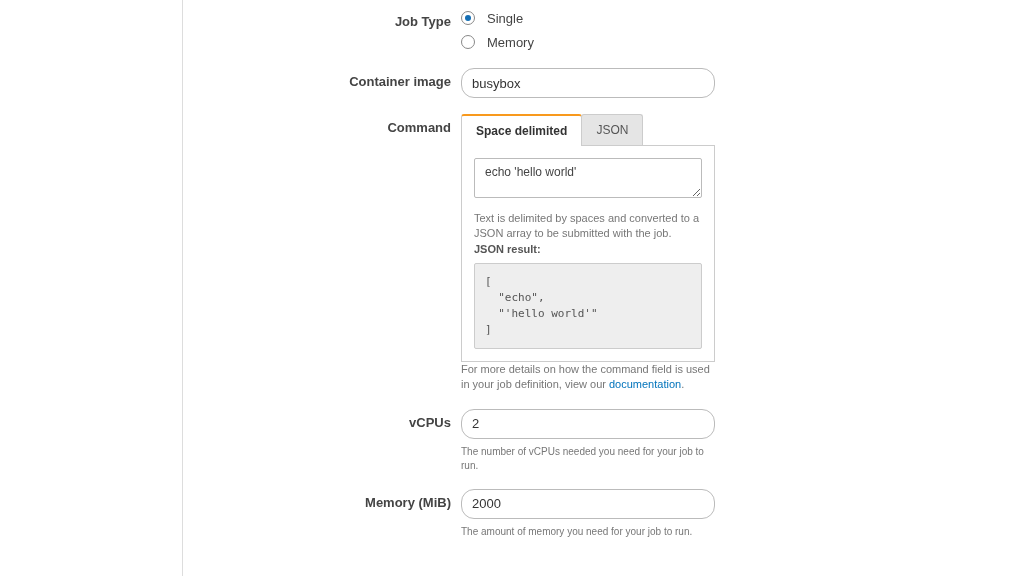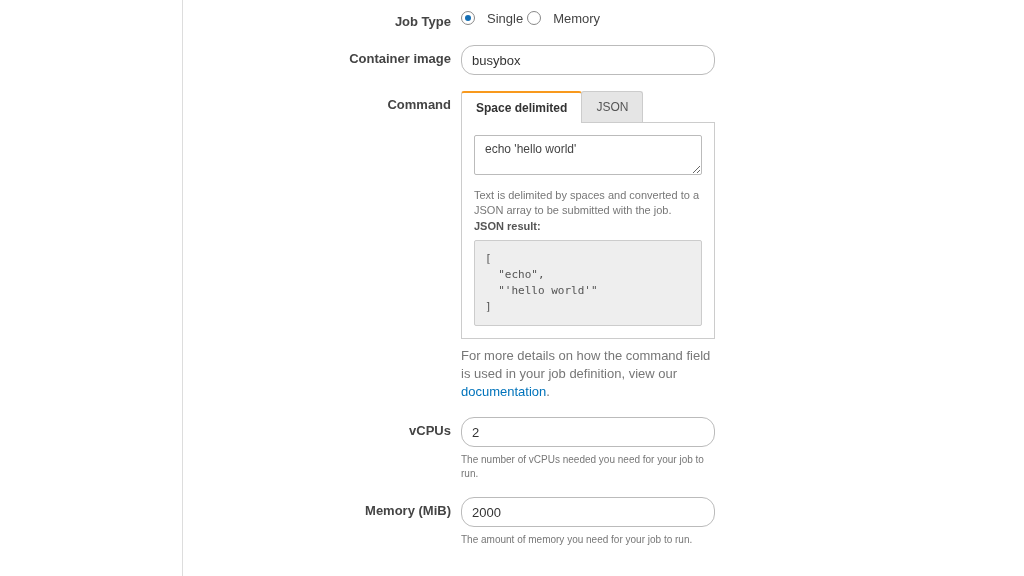--- a/index.html
+++ b/index.html
@@ -35,21 +35,21 @@
       font-size: 13px;
     }
     .form-control {
       width: 260px;
     }
     .wide-col {
       width: 260px;
     }
     .radio-group {
       display: flex;
-      flex-direction: row;
+      flex-direction: column;
       gap: 4px;
     }
     .radio-line {
       display: flex;
       align-items: center;
       gap: 12px;
       height: 20px;
     }
     .radio {
       width: 14px;
@@ -155,23 +155,22 @@
       border-radius: 2px;
       padding: 10px;
       margin-top: 6px;
       font-family: Consolas, Menlo, monospace;
       font-size: 11px;
       color: #555;
       white-space: pre;
       line-height: 1.45;
     }
     .cmd-footer {
-      font-size: 13px;
+      font-size: 11px;
       color: #777;
-      margin-top: 8px;
       line-height: 1.4;
       max-width: 254px;
     }
     .cmd-footer a {
       color: #0073bb;
       text-decoration: none;
     }
     ::-webkit-scrollbar {
       width: 16px;
     }

